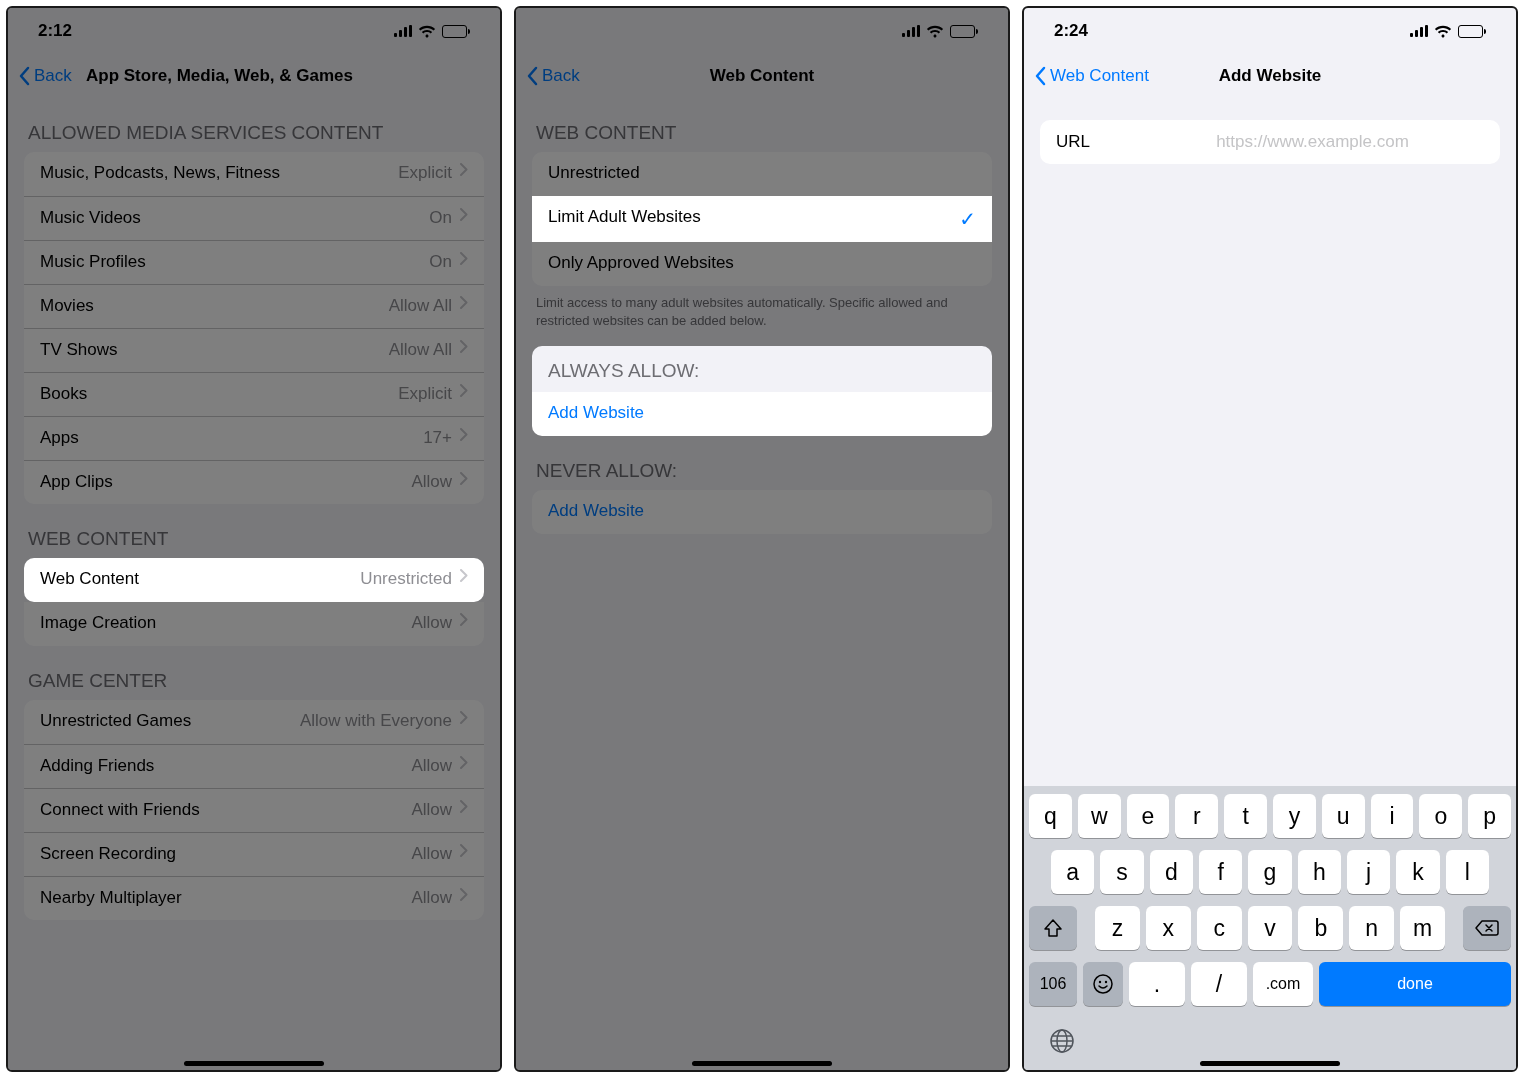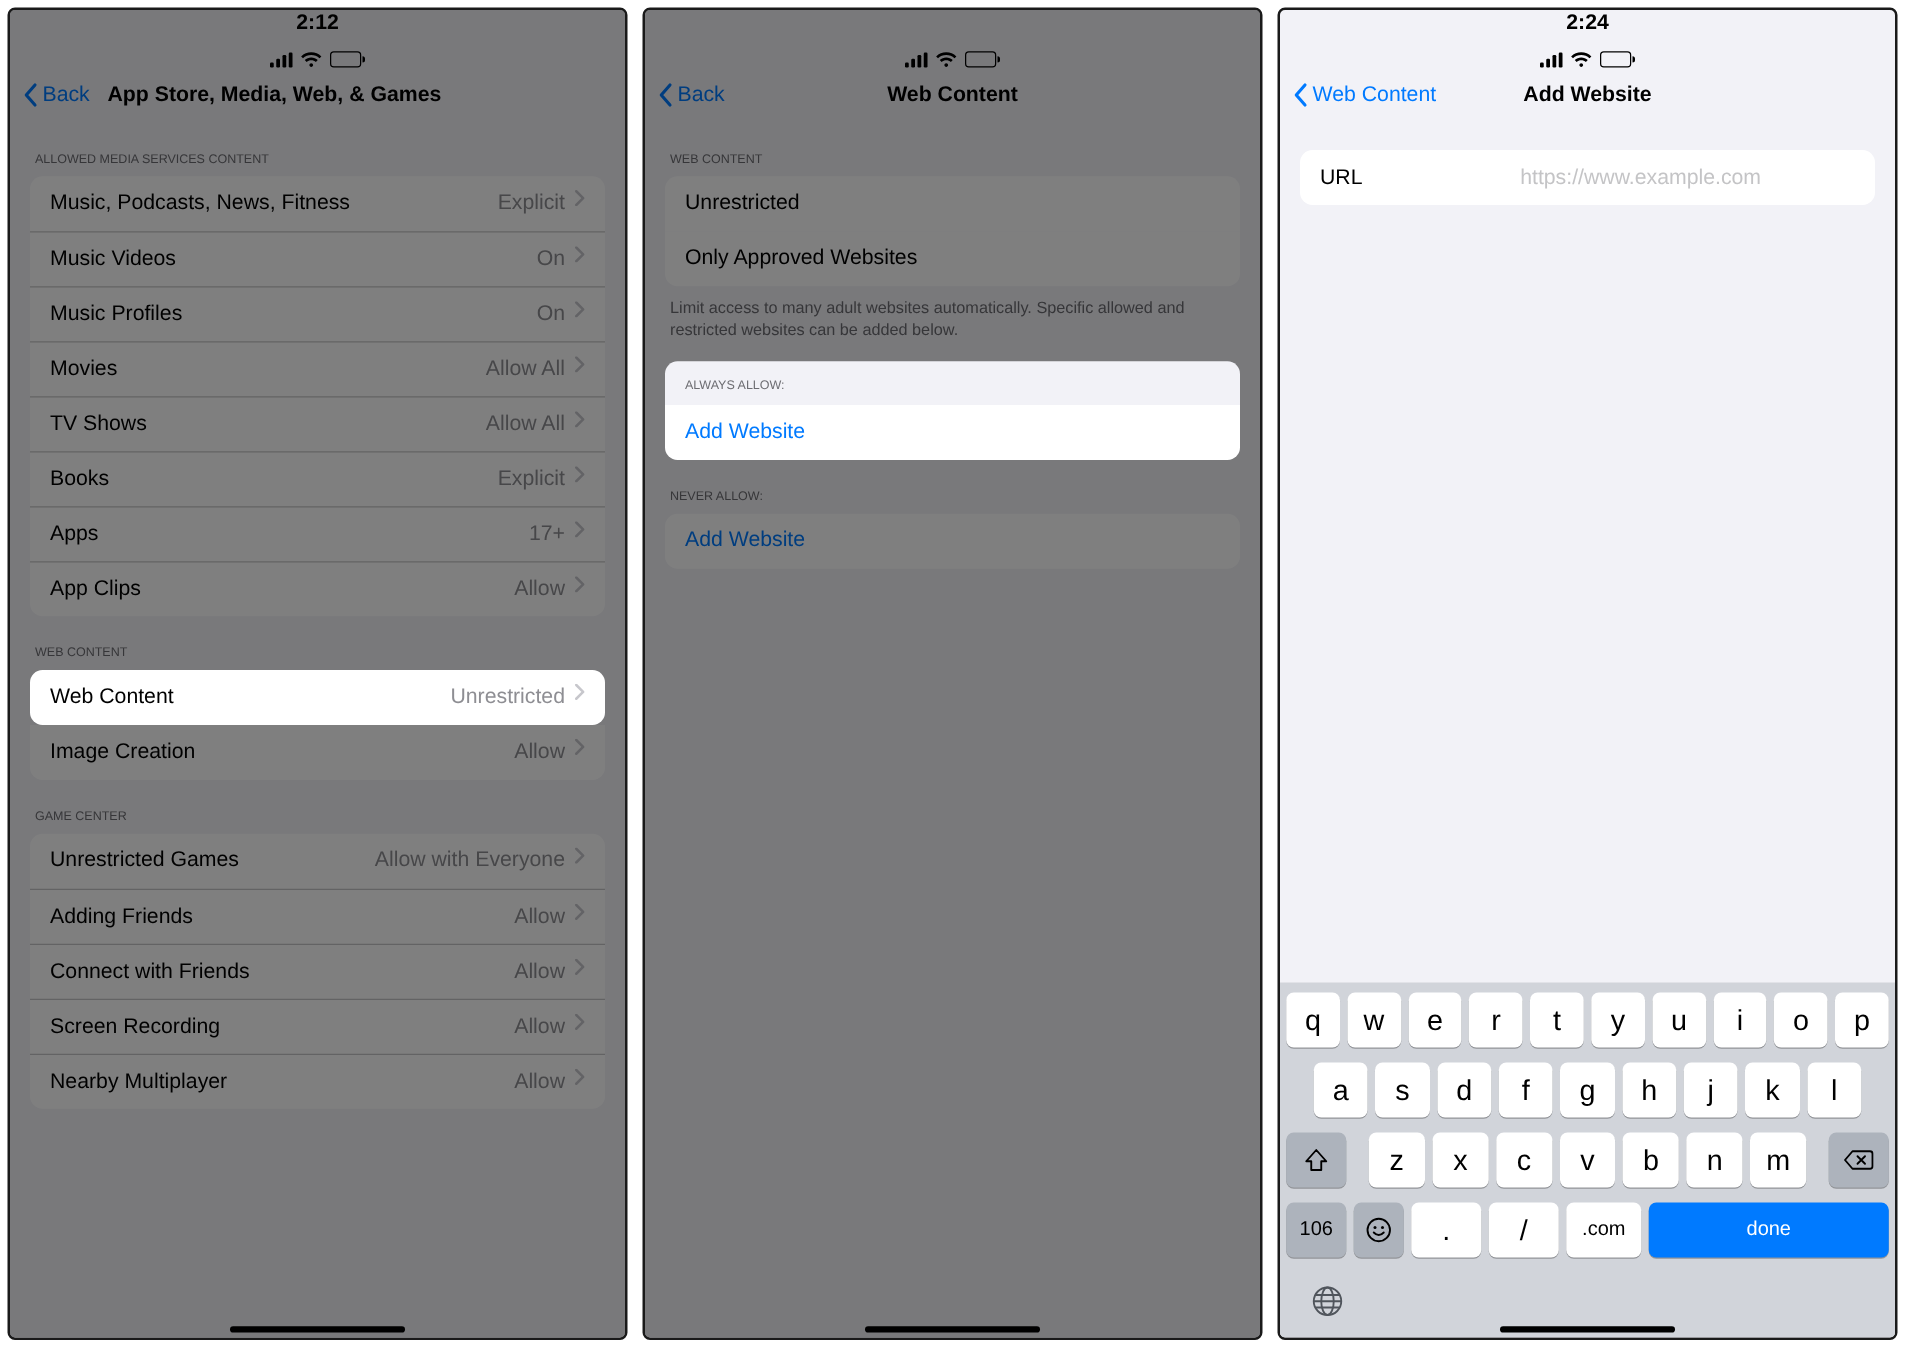--- a/index.html
+++ b/index.html
@@ -32,21 +32,20 @@
   }
   .status-bar {
     height: 46px;
     display: flex;
     align-items: center;
     justify-content: space-between;
     padding: 0 30px;
     font-size: 17px;
     font-weight: 600;
     color: #000;
-    flex-direction: column;
   }
   .status-right { display: flex; align-items: center; gap: 6px; }
   .signal-bars { display: inline-flex; align-items: flex-end; gap: 2px; height: 12px; }
   .signal-bars span { width: 3px; background: #000; display: inline-block; border-radius: 1px; }
   .b1{height:4px}.b2{height:7px}.b3{height:10px}.b4{height:12px}
   .wifi-icon { width: 18px; height: 13px; }
   .battery { display: inline-flex; align-items: center; }
   .battery-body { width: 25px; height: 13px; border: 1.5px solid #000; border-radius: 3px; padding: 1.5px; }
   .battery-fill { width: 85%; height: 100%; background: #000; border-radius: 1px; }
   .battery-tip { width: 2px; height: 5px; background: #000; border-radius: 0 2px 2px 0; margin-left: 1px; }
@@ -72,21 +71,21 @@
     flex: 1;
     text-align: center;
     font-size: 17px;
     font-weight: 600;
     color: #000;
   }
   .nav-title.align-left-long { text-align:left; margin-left: 68px;}
   
   .scroll { flex: 1; overflow: hidden; }
   .sec-header {
-    font-size: 10px;
+    font-size: 19px;
     color: #6d6d72;
     padding: 24px 20px 8px 20px;
     text-transform: uppercase;
   }
   .sec-footer {
     font-size: 13px;
     color: #6d6d72;
     padding: 8px 20px 0 20px;
     line-height: 1.4;
   }
@@ -380,20 +379,26 @@
       <span>Back</span>
     </div>
     <div class="nav-title">Web Content</div>
   </div>
 
   <div class="scroll">
     <div class="sec-header">WEB CONTENT</div>
     <div class="group" style="border-bottom-left-radius:0;border-bottom-right-radius:0">
       <div class="row">
         <span class="row-label">Unrestricted</span>
+      </div>
+    </div>
+    <div class="highlight-card" style="border-radius:0">
+      <div class="row">
+        <span class="row-label">Limit Adult Websites</span>
+        <span class="check">✓</span>
       </div>
     </div>
     <div class="group" style="border-top-left-radius:0;border-top-right-radius:0">
       <div class="row">
         <span class="row-label">Only Approved Websites</span>
       </div>
     </div>
     <div class="sec-footer">Limit access to many adult websites automatically. Specific allowed and restricted websites can be added below.</div>
 
     <div style="position:relative;z-index:100">

